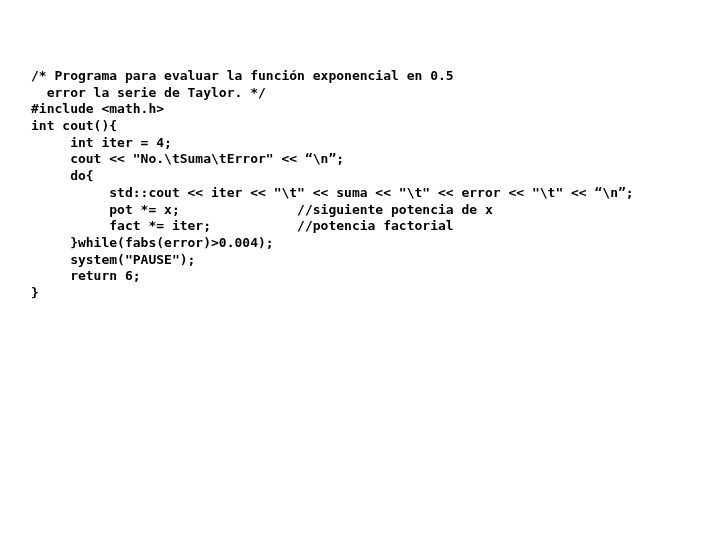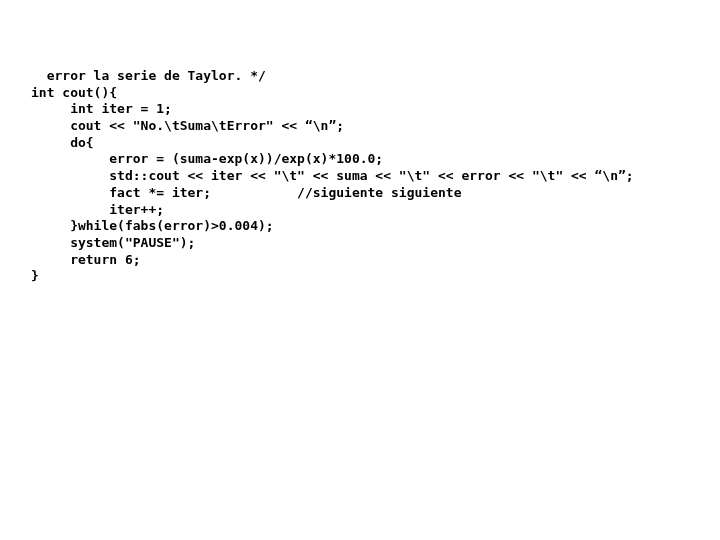--- a/index.html
+++ b/index.html
@@ -28,26 +28,27 @@
     color: #000000;
     white-space: pre;
     letter-spacing: 0px;
     height: 16.7px;
   }
 </style>
 </head>
 <body>
 
 <div id="code-listing">
+  <div class="code-line">/* Programa para evaluar la función exponencial en 0.5</div>
   <div class="code-line">  error la serie de Taylor. */</div>
+  <div class="code-line">#include &lt;math.h&gt;</div>
   <div class="code-line">int cout(){</div>
-  <div class="code-line">     int iter = 1;</div>
+  <div class="code-line">     int iter = 4;</div>
   <div class="code-line">     cout &lt;&lt; "No.\tSuma\tError" &lt;&lt; “\n”;</div>
   <div class="code-line">     do{</div>
-  <div class="code-line">          error = (suma-exp(x))/exp(x)*100.0;</div>
   <div class="code-line">          std::cout &lt;&lt; iter &lt;&lt; "\t" &lt;&lt; suma &lt;&lt; "\t" &lt;&lt; error &lt;&lt; "\t" &lt;&lt; “\n”;</div>
-  <div class="code-line">          fact *= iter;           //siguiente siguiente</div>
-  <div class="code-line">          iter++;</div>
+  <div class="code-line">          pot *= x;               //siguiente potencia de x</div>
+  <div class="code-line">          fact *= iter;           //potencia factorial</div>
   <div class="code-line">     }while(fabs(error)&gt;0.004);</div>
   <div class="code-line">     system("PAUSE");</div>
   <div class="code-line">     return 6;</div>
   <div class="code-line">}</div>
 </div>
 
 </body></html>

